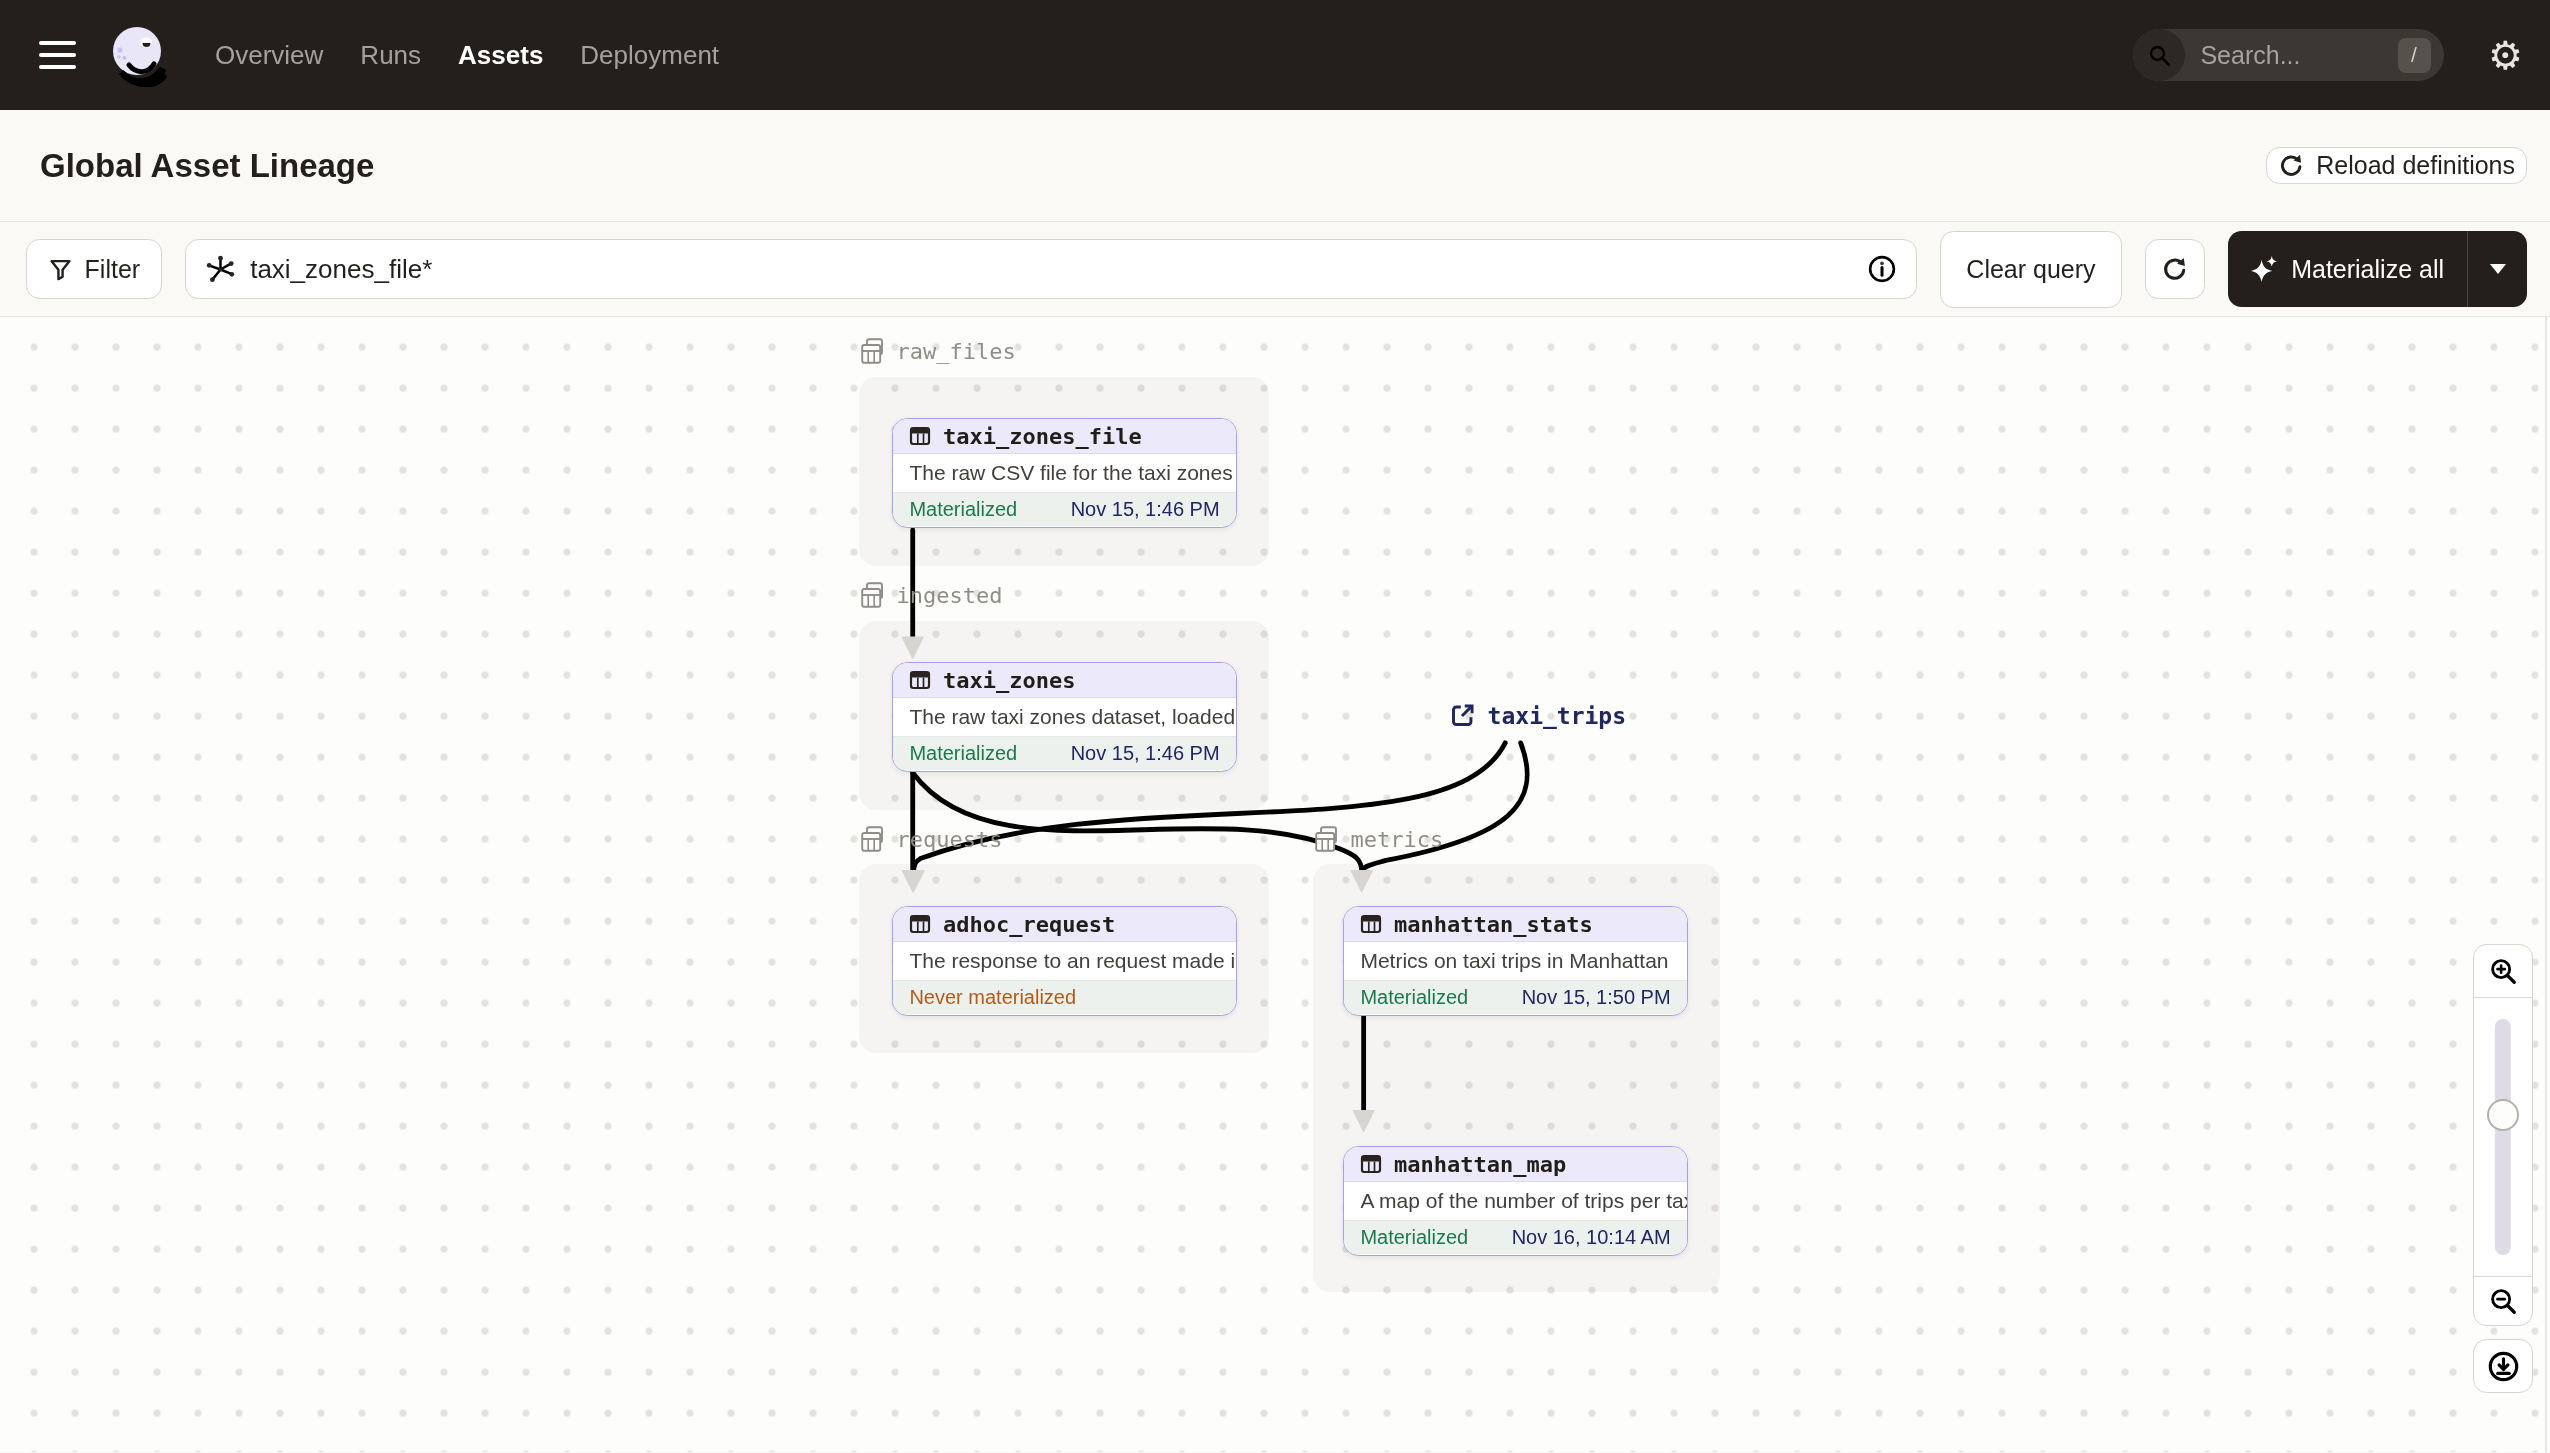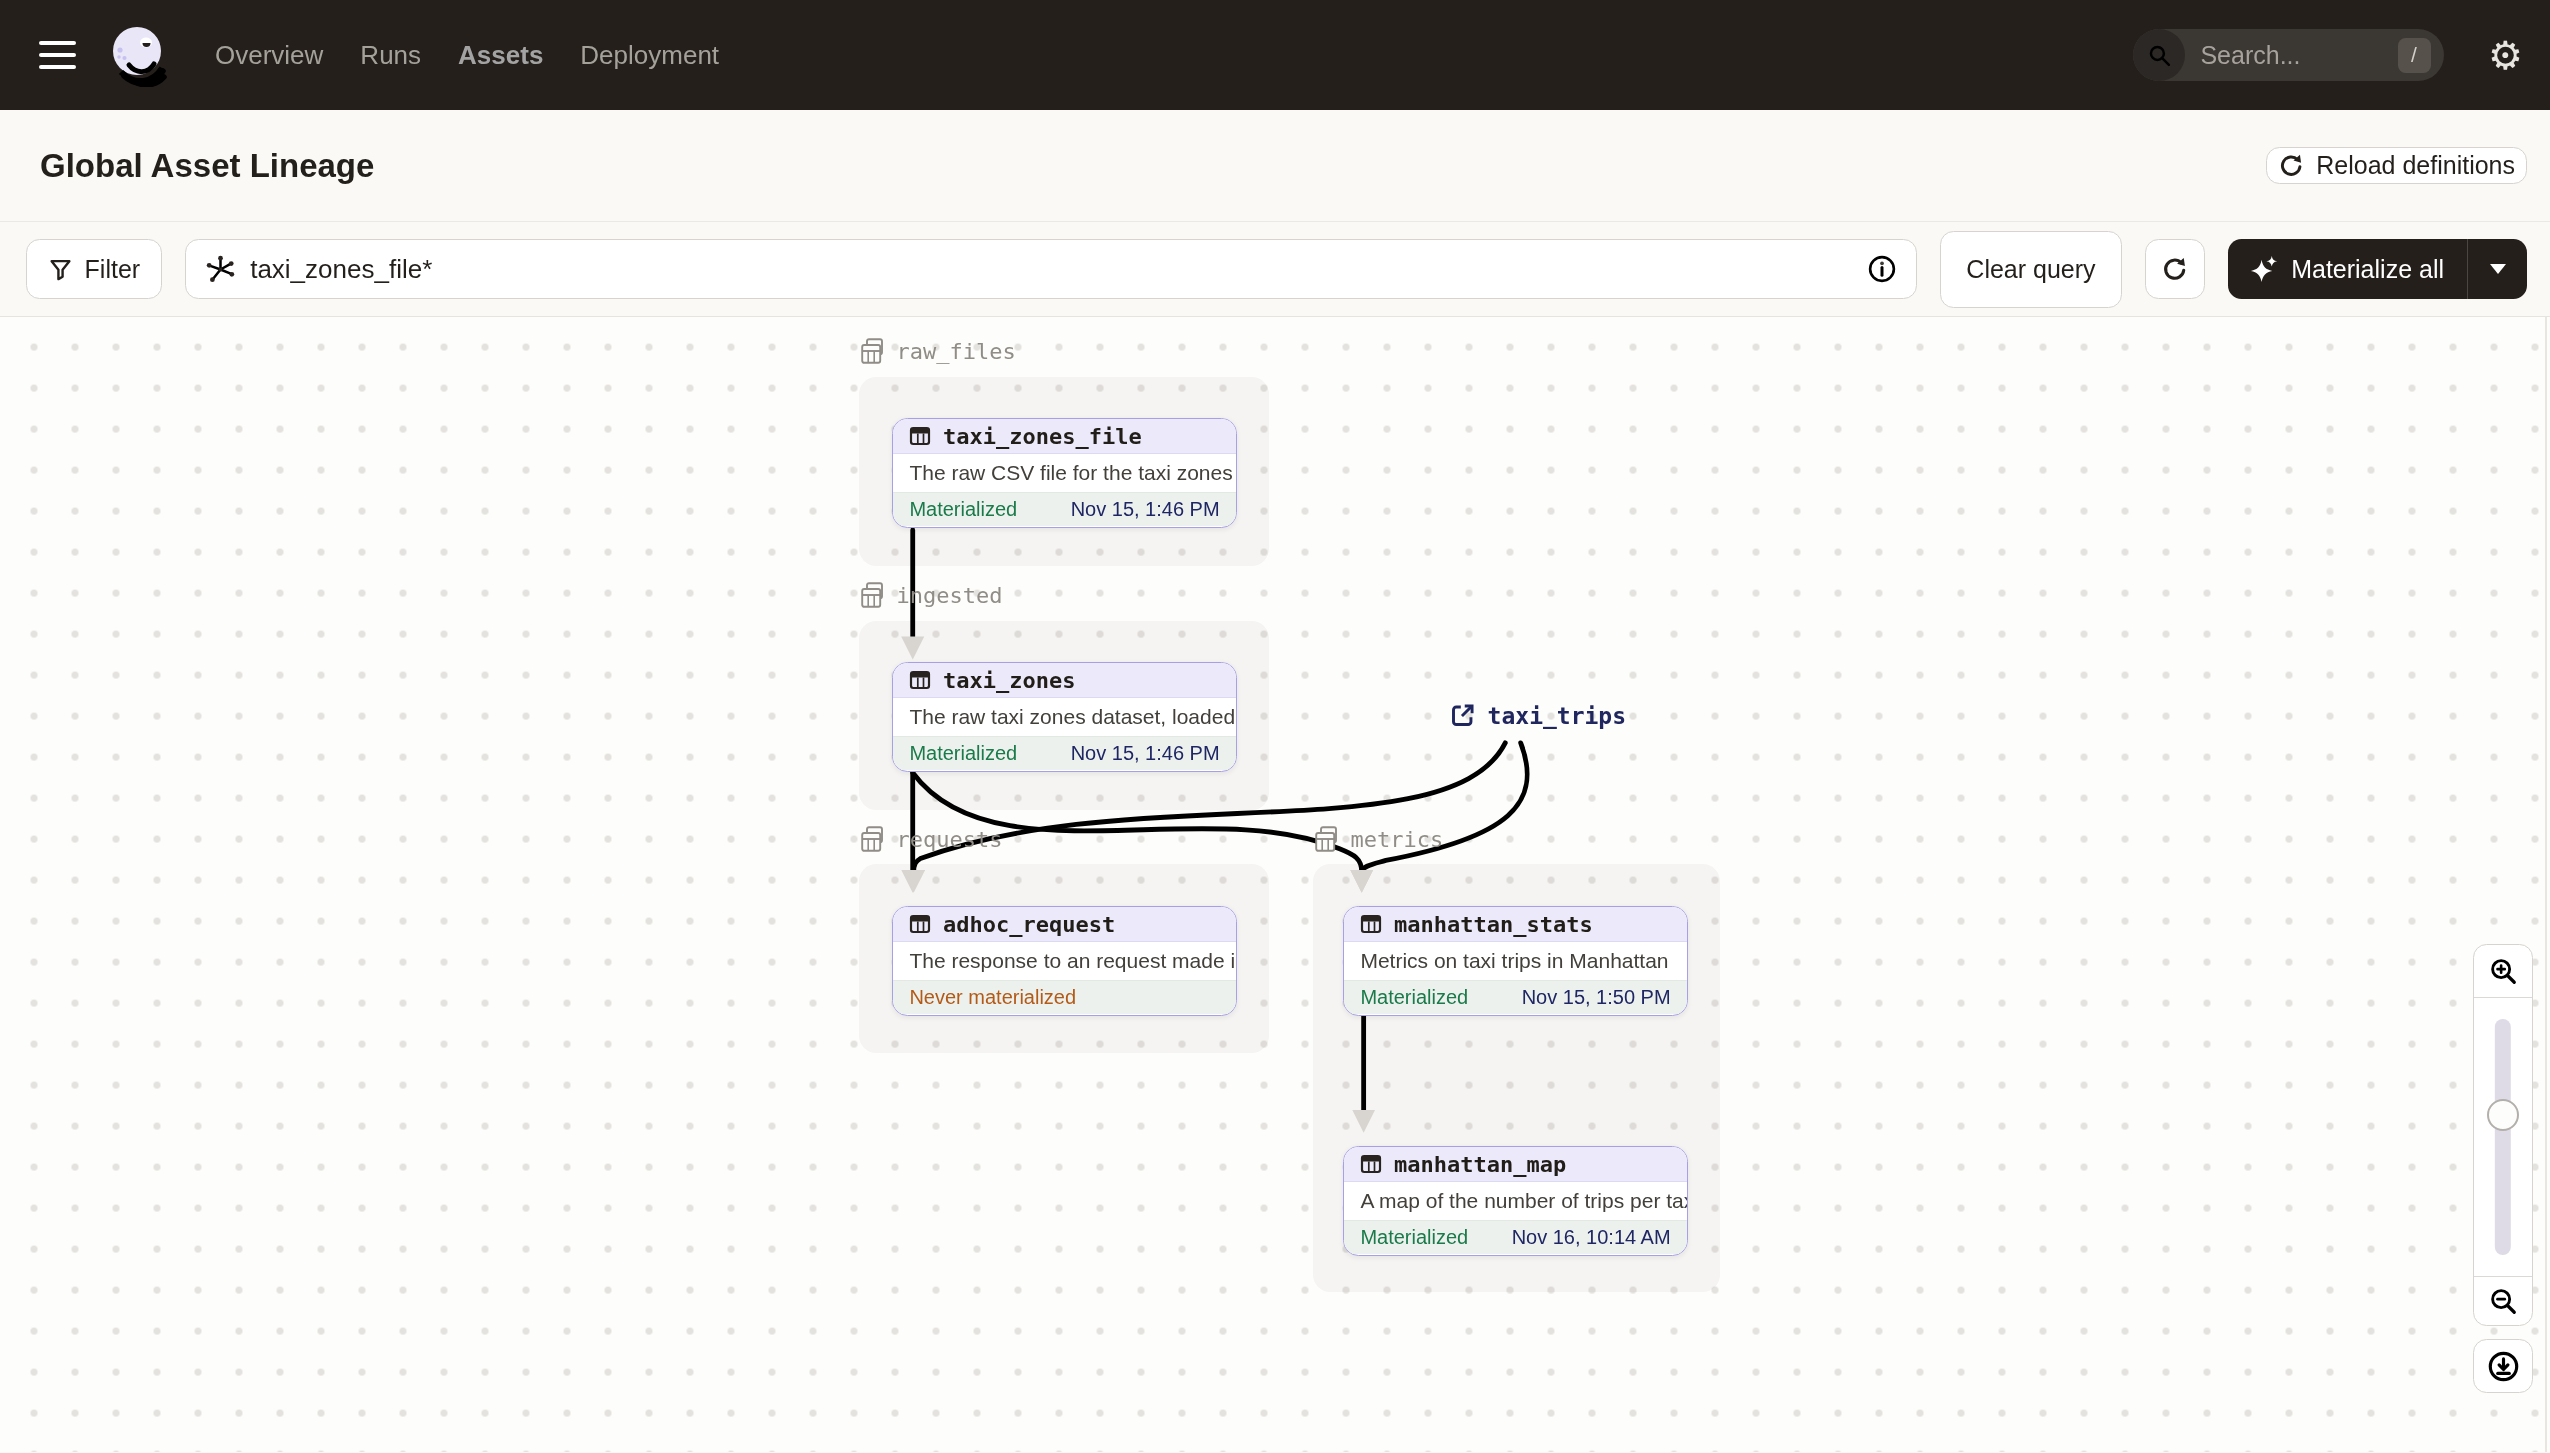--- a/index.html
+++ b/index.html
@@ -7,42 +7,42 @@
   body { font-family: "Liberation Sans", "DejaVu Sans", sans-serif; background: #FAF9F6; }
   .mono { font-family: "DejaVu Sans Mono", "Liberation Mono", monospace; }
 
   
   .topnav { height: 110px; background: #241F1B; display: flex; align-items: center; padding: 0 27px 0 39px; }
   .hamburger { width: 37px; height: 29px; display: flex; flex-direction: column; justify-content: space-between; cursor: pointer; }
   .hamburger span { display: block; height: 4.8px; border-radius: 2.9px; background: #FFFFFF; }
   .logo { width: 64px; height: 64px; margin-left: 31px; flex: 0 0 auto; }
   .navlinks { display: flex; gap: 37px; margin-left: 44px; }
   .navlink { font-size: 26px; color: #A4A09A; cursor: pointer; }
-  .navlink.active { color: #a3a3a3; font-weight: bold; }
+  .navlink.active { color: #ffffff; font-weight: bold; }
   .topnav .spacer { flex: 1; }
   .search-pill { width: 311px; height: 52px; background: #3B3733; border-radius: 27px; display: flex; align-items: center; margin-right: 44px; overflow: hidden; cursor: text; }
   .search-cap { width: 52px; height: 52px; border-radius: 50%; background: #2C2825; display: flex; align-items: center; justify-content: center; flex: 0 0 auto; }
   .search-text { color: #A7A29C; font-size: 25px; margin-left: 15.4px; flex: 1; }
   .slash-badge { width: 33px; height: 35px; background: #56514B; color: #D3D0CB; border-radius: 7.7px; font-size: 21px; display: flex; align-items: center; justify-content: center; margin-right: 13.5px; }
   .gear { font-family: "DejaVu Sans", sans-serif; font-size: 39px; color: #E8E5E1; line-height: 1; cursor: pointer; }
 
   
   .pageheader { height: 112px; display: flex; align-items: center; padding: 0 23px 0 40px; border-bottom: 1px solid #ECE9E5; background: #FAF9F6; }
   .page-title { font-size: 33px; font-weight: bold; color: #231F1B; flex: 1; }
   .btn { display: inline-flex; align-items: center; gap: 11.6px; background: #FFFFFF; border: 1.4px solid #D7D4CF; border-radius: 13.5px; color: #231F1B; font-size: 25px; cursor: pointer; }
   .reload-btn { height: 37px; padding: 0 11px; }
 
   
   .toolbar { height: 95px; display: flex; align-items: center; gap: 23px; padding: 0 23px 0 26px; border-bottom: 1px solid #E7E4E0; background: #FAF9F6; }
   .filter-btn { height: 60px; padding: 0 21px; text-align: right; }
   .querybox { flex: 1; height: 60px; background: #FFFFFF; border: 1.4px solid #D7D4CF; border-radius: 13.5px; display: flex; align-items: center; padding: 0 19px; gap: 14px; }
   .querybox input { flex: 1; border: none; outline: none; font-size: 26px; color: #231F1B; font-family: inherit; background: transparent; }
   .clear-btn { height: 77px; padding: 0 25px; }
   .icon-btn { height: 60px; width: 60px; justify-content: center; }
-  .materialize { height: 60px; background: #241F1B; border-radius: 13.5px; display: flex; align-items: stretch; color: #FFFFFF; cursor: pointer; overflow: hidden; }
+  .materialize { height: 76px; background: #241F1B; border-radius: 13.5px; display: flex; align-items: stretch; color: #FFFFFF; cursor: pointer; overflow: hidden; }
   .materialize-main { display: flex; align-items: center; gap: 11.6px; padding: 0 23px 0 21px; font-size: 25px; }
   .materialize-caret { width: 60px; display: flex; align-items: center; justify-content: center; border-left: 1px solid #4B4641; }
   .caret-down { width: 0; height: 0; border-left: 8.7px solid transparent; border-right: 8.7px solid transparent; border-top: 10.6px solid #FFFFFF; }
 
   
   .canvas { position: relative; height: 1135px; background-color: #FDFDFB;
     background-image: radial-gradient(circle, #E4E2DF 3.3px, transparent 3.9px);
     background-size: 41px 41px; background-position: 13.5px 9.6px; }
   .scroll-edge { position: absolute; right: 2.9px; top: 0; bottom: 0; width: 1.9px; background: #E9E6E2; }
 

